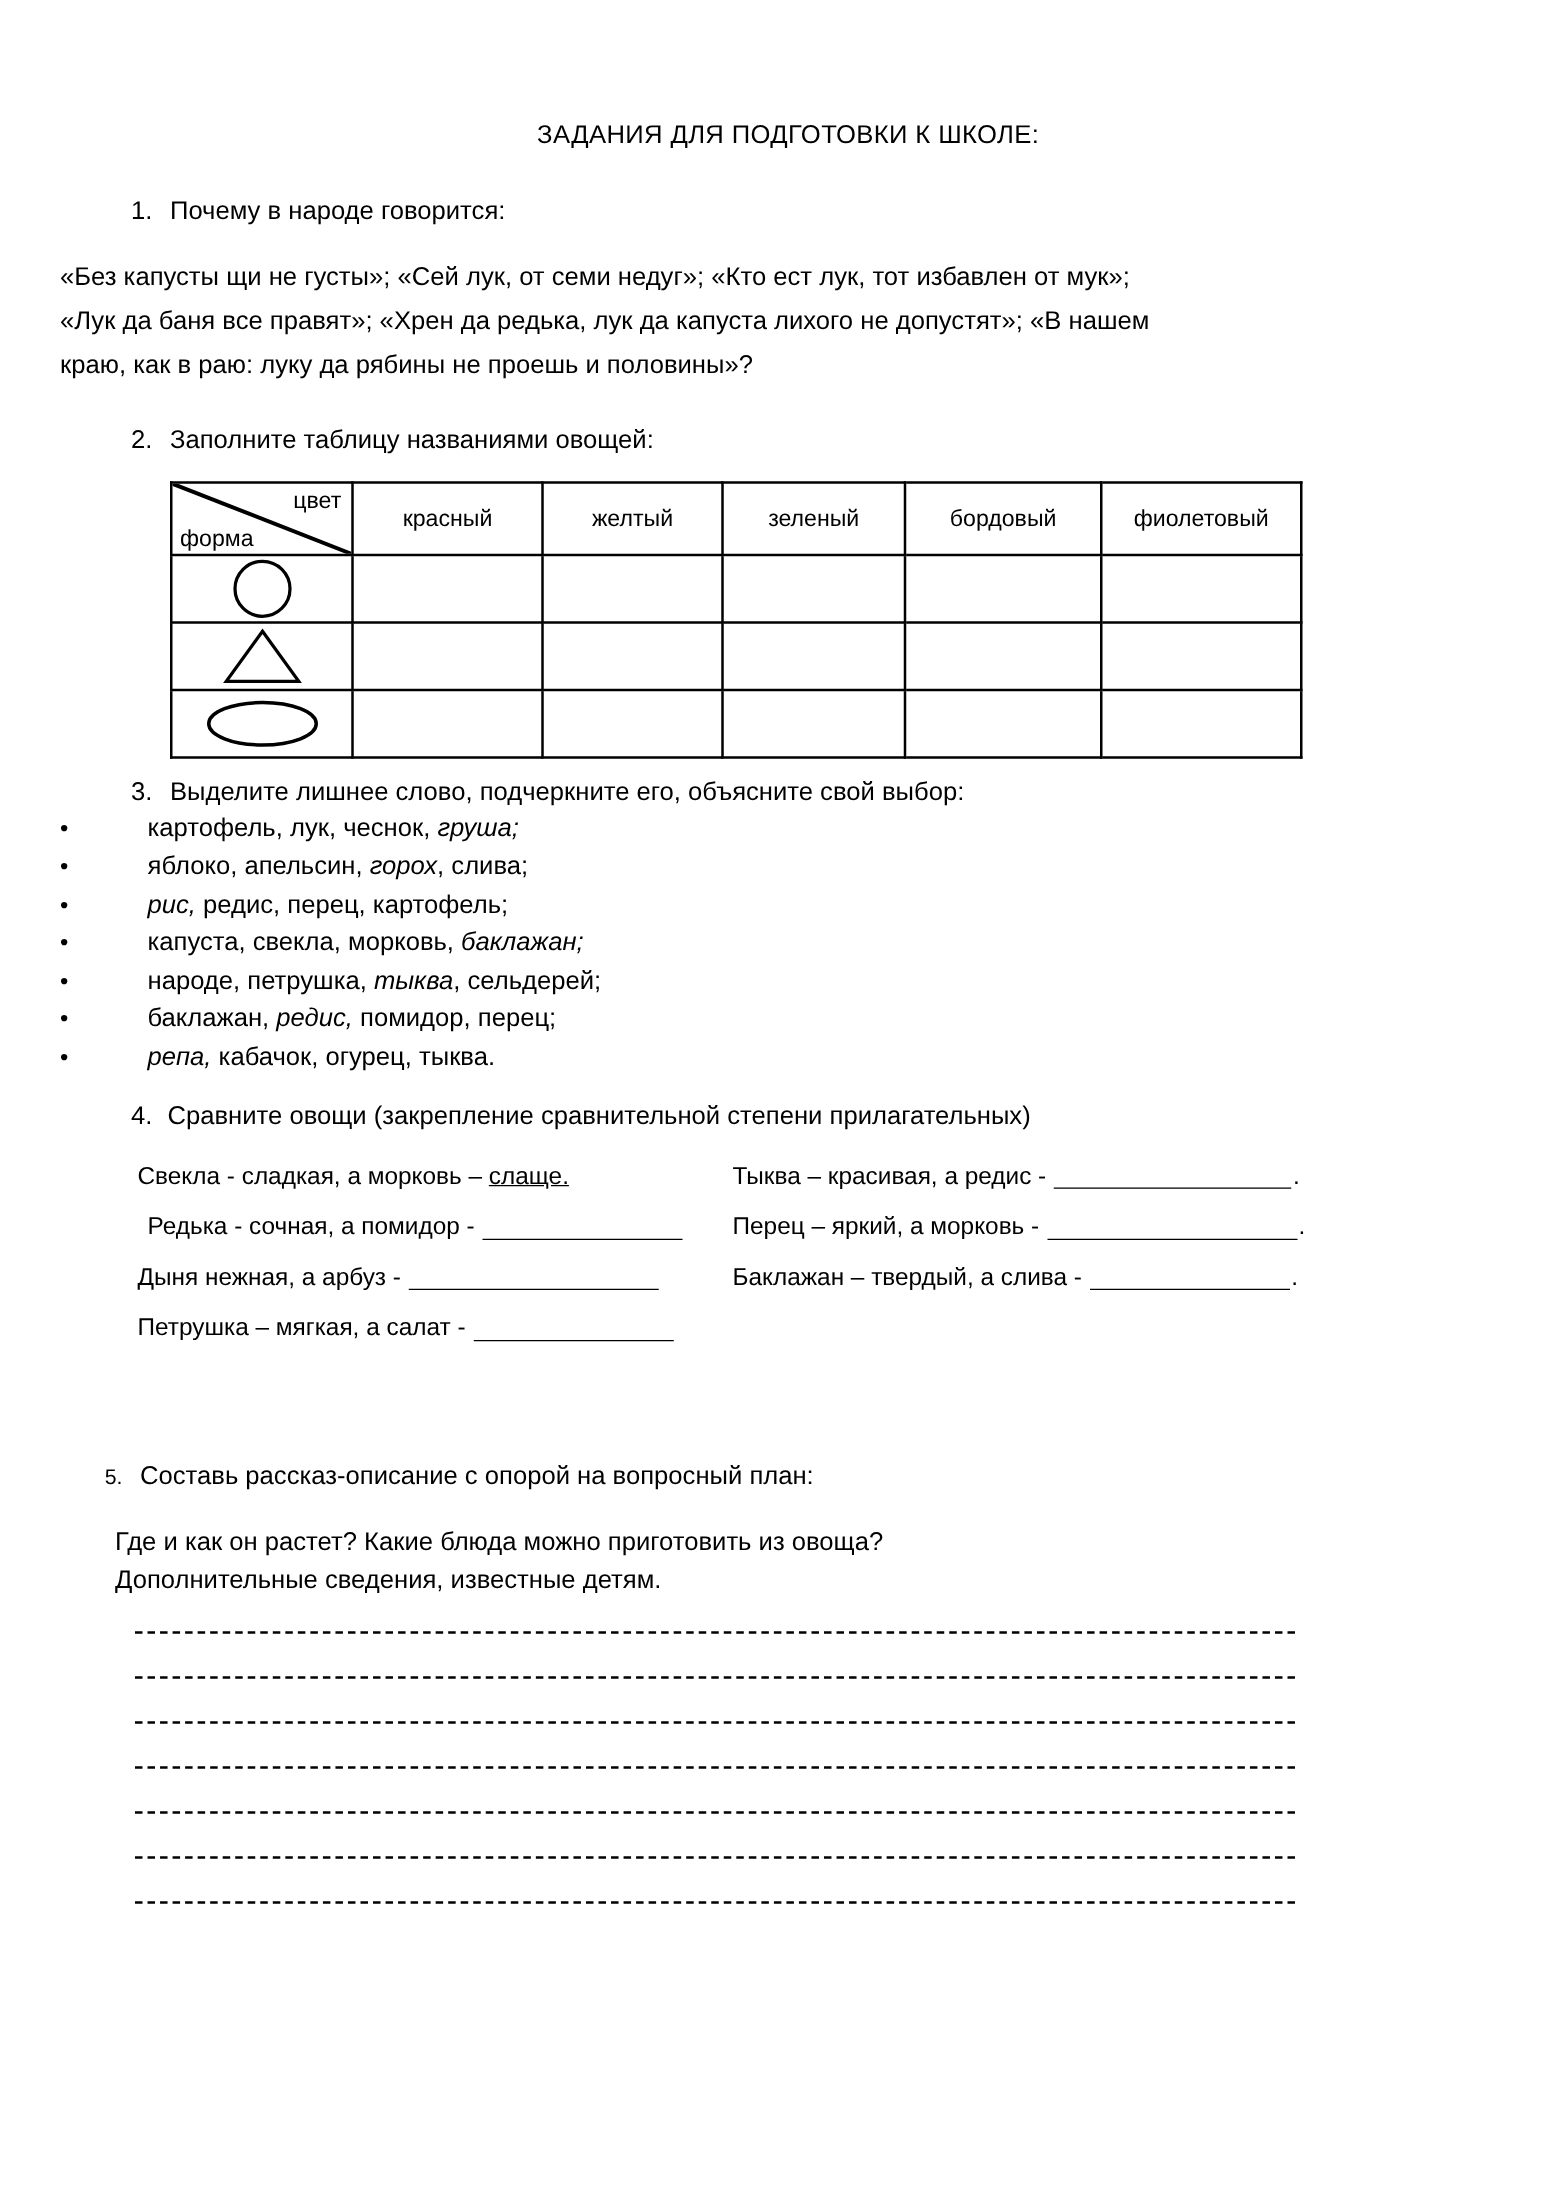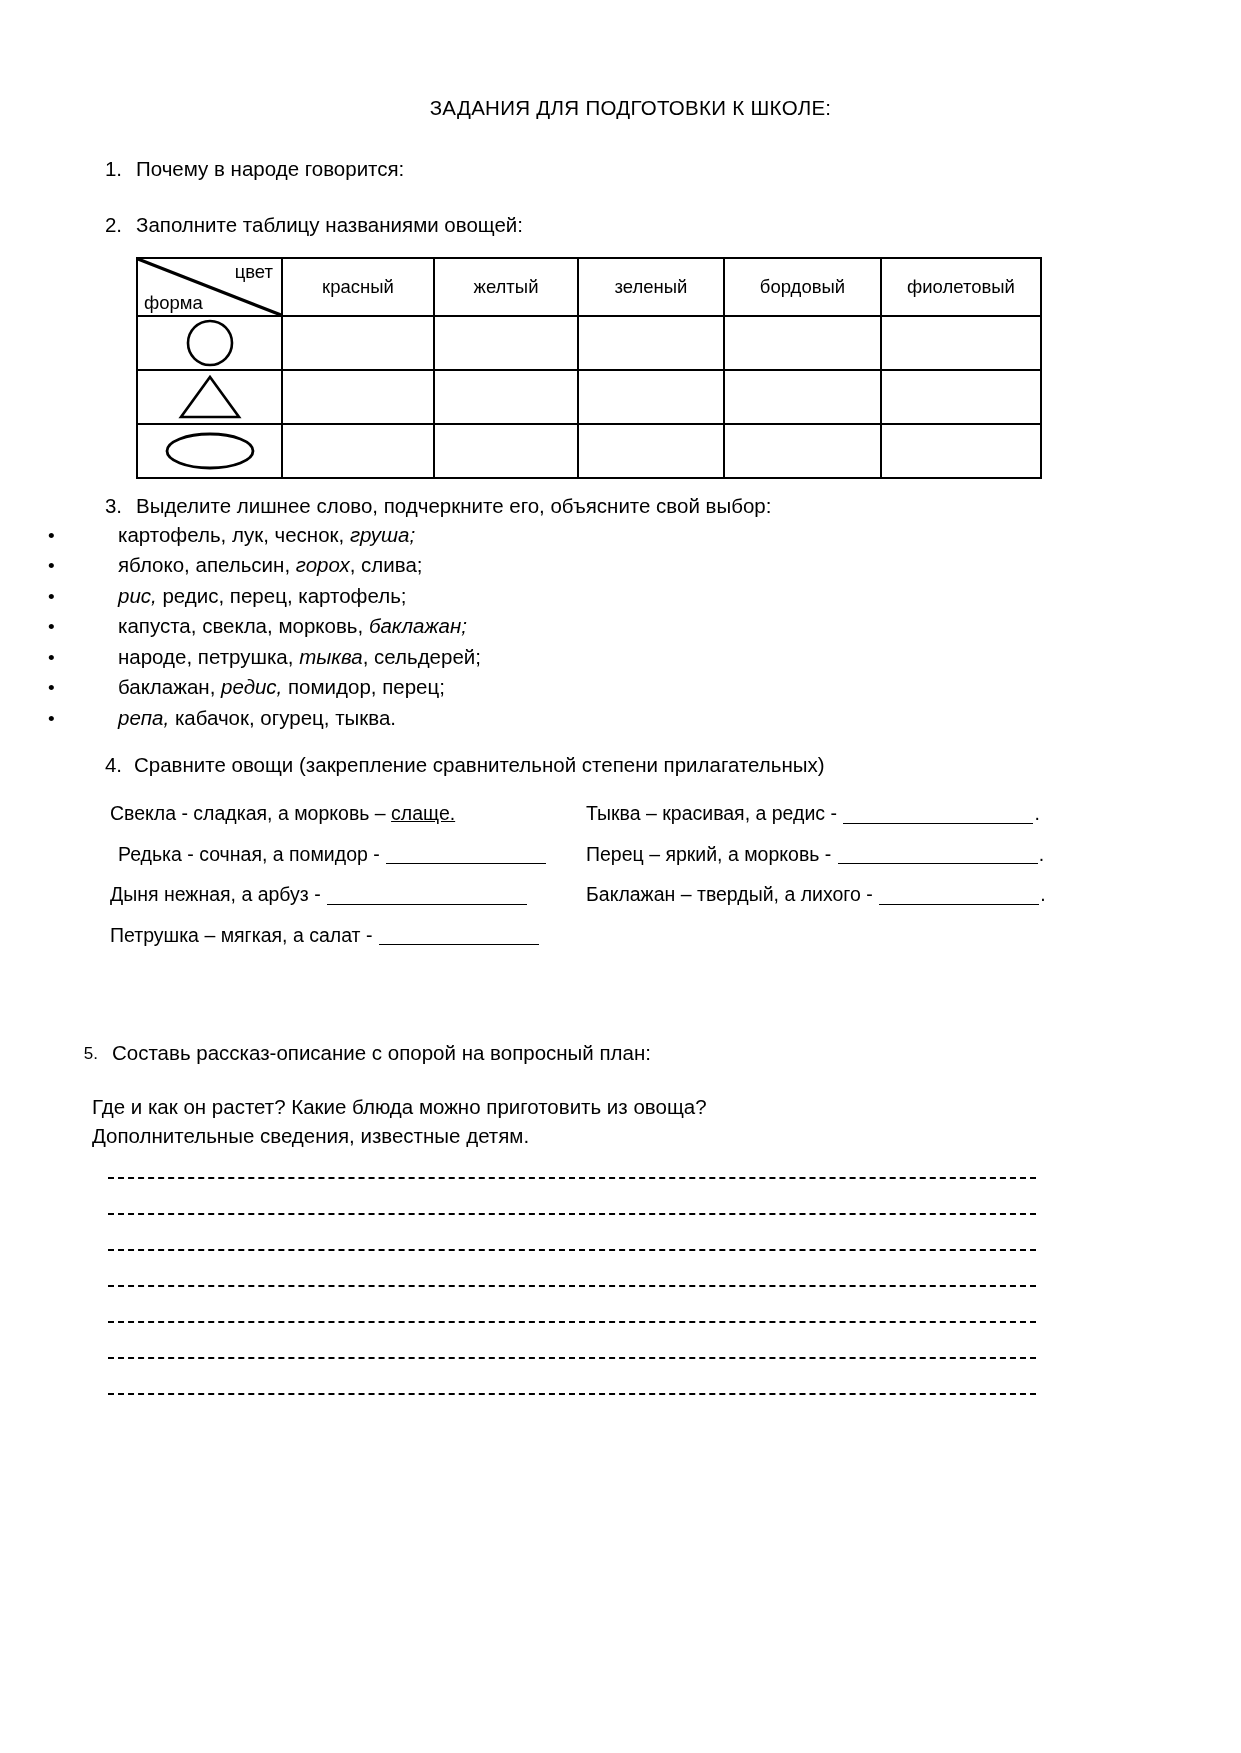--- a/index.html
+++ b/index.html
@@ -190,20 +190,21 @@
 <body>
 
 <div class="page">
 
   <div class="doc-title">ЗАДАНИЯ ДЛЯ ПОДГОТОВКИ К ШКОЛЕ:</div>
 
   <div class="item" id="item1">
     <div class="item-num">1.</div>
     <div class="item-body">Почему в народе говорится:</div>
   </div>
+  <div class="proverbs">«Без капусты щи не густы»; «Сей лук, от семи недуг»; «Кто ест лук, тот избавлен от мук»; «Лук да баня все правят»; «Хрен да редька, лук да капуста лихого не допустят»; «В нашем краю, как в раю: луку да рябины не проешь и половины»?</div>
 
   <div class="item" id="item2">
     <div class="item-num">2.</div>
     <div class="item-body">Заполните таблицу названиями овощей:</div>
   </div>
 
   <div class="tbl-wrap">
     <table class="vtable">
       <colgroup>
         <col style="width:145px">
@@ -313,21 +314,21 @@
   <div class="compare-grid">
     <div class="compare-col left" id="cmp-left">
         <div class="cmp-line"><span>Свекла - сладкая, а морковь – </span><span class="answer">слаще.</span></div>
         <div class="cmp-line indent-sm"><span>Редька -  сочная, а помидор - </span><span class="blank" style="width: 160px;"></span></div>
         <div class="cmp-line"><span>Дыня нежная, а арбуз - </span><span class="blank" style="width: 200px;"></span></div>
         <div class="cmp-line"><span>Петрушка – мягкая, а салат - </span><span class="blank" style="width: 160px;"></span></div>
       </div>
     <div class="compare-col right" id="cmp-right">
         <div class="cmp-line"><span>Тыква – красивая, а редис - </span><span class="blank" style="width: 190px;"></span><span>.</span></div>
         <div class="cmp-line"><span>Перец – яркий, а морковь - </span><span class="blank" style="width: 200px;"></span><span>.</span></div>
-        <div class="cmp-line"><span>Баклажан – твердый, а лихого - </span><span class="blank" style="width: 160px;"></span><span>.</span></div>
+        <div class="cmp-line"><span>Баклажан – твердый, а слива - </span><span class="blank" style="width: 160px;"></span><span>.</span></div>
       </div>
   </div>
 
   <div class="item" id="item5">
     <div class="item-num">5.</div>
     <div class="item-body">Составь рассказ-описание с опорой на вопросный план:</div>
   </div>
 
   <div class="plan" id="plan-block">
       <div>Где и как он растет?  Какие блюда можно приготовить из овоща?</div>

